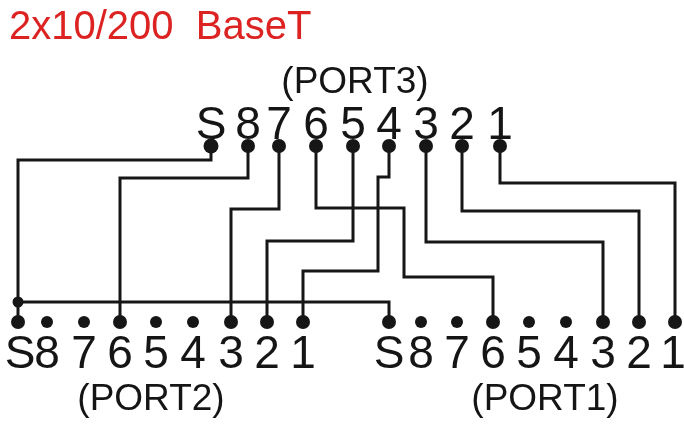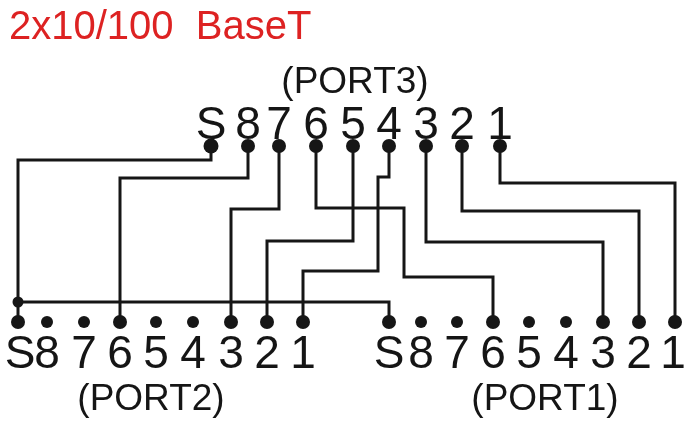--- a/index.html
+++ b/index.html
@@ -35,21 +35,21 @@
     text-anchor: middle;
   }
   svg.diagram text.pin  { font-size: 46px; }
   svg.diagram text.port { font-size: 37px; }
 </style>
 </head>
 <body>
 
 <div id="stage">
 
-  <div class="title" style="color: rgb(221, 34, 34);">2x10/100  BaseT</div>
+  <div class="title" style="color: rgb(221, 34, 34);">2x10/200  BaseT</div>
 
   <svg class="diagram" width="684" height="424" viewBox="0 0 684 424">
 
     <g fill="none" stroke-width="3" stroke-linejoin="miter" stroke-linecap="square" stroke="#161616">
       <polyline points="211,146 211,160 18,160 18,322"></polyline>
       <polyline points="18,302 389,302 389,322"></polyline>
       <polyline points="248,146 248,178 120,178 120,322"></polyline>
       <polyline points="279,146 279,209 231,209 231,322"></polyline>
       <polyline points="316,146 316,208 404,208 404,277 493,277 493,322"></polyline>
       <polyline points="353,146 353,241 267,241 267,322"></polyline>

